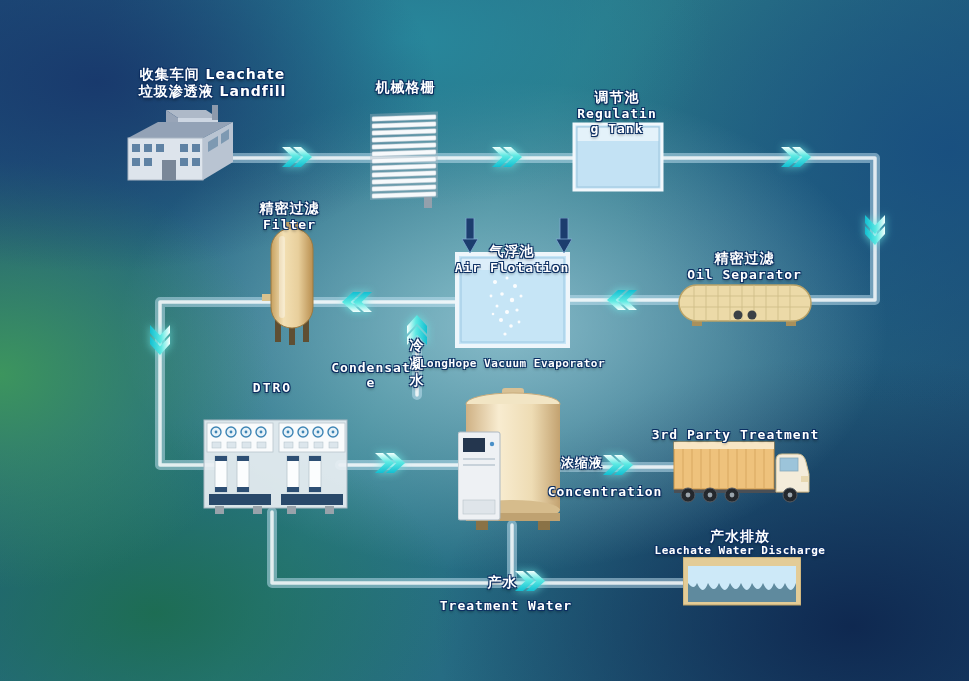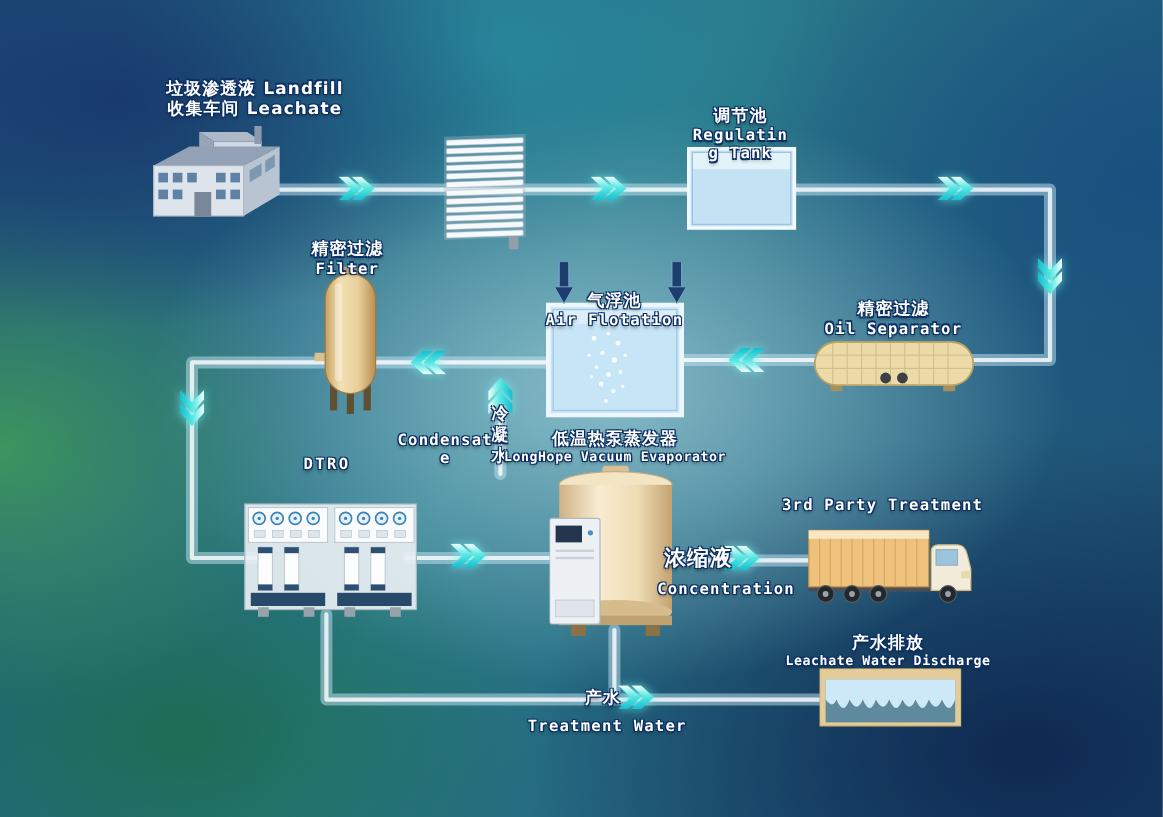--- a/index.html
+++ b/index.html
@@ -34,21 +34,21 @@
   .dir-up{transform:rotate(-90deg);}
   .lbl{
     position:absolute;z-index:6;color:#fff;font-weight:bold;text-align:center;
     font-size:14px;line-height:1.18;letter-spacing:1px;
     text-shadow:-1px -1px 0 #0c2f63,1px -1px 0 #0c2f63,-1px 1px 0 #0c2f63,1px 1px 0 #0c2f63,0 2px 3px rgba(0,0,0,.45);
   }
   .en{font-family:"DejaVu Sans Mono","Liberation Mono",monospace;font-size:13px;letter-spacing:1px;}
   .en-sm{font-family:"DejaVu Sans Mono","Liberation Mono",monospace;font-size:11px;letter-spacing:0.5px;}
   .wrap{word-break:break-all;text-align:center;}
   .vert{word-break:break-all;line-height:1.25;}
-  .gap8{margin-top:9px;}
+  .gap8{margin-top:22px;}
 </style>
 </head>
 <body>
 
 <div class="bg"></div>
 
 <svg class="pipes" width="969" height="681" viewBox="0 0 969 681">
   <g fill="none" stroke-linecap="round" stroke-linejoin="round">
     <path d="M215 158 H875 V300 H795 M700 300 H560 M458 302 H160 V465 H215 M340 465 H475 M552 467 H688 M417 395 V340 M512 525 V583 M272 512 V583 M272 583 H695" stroke="rgba(195,228,244,0.5)" stroke-width="10"></path>
     <path d="M215 158 H875 V300 H795 M700 300 H560 M458 302 H160 V465 H215 M340 465 H475 M552 467 H688 M417 395 V340 M512 525 V583 M272 512 V583 M272 583 H695" stroke="rgba(255,255,255,0.8)" stroke-width="3.5"></path>
@@ -337,25 +337,26 @@
 <div class="chev" style="left:603px;top:455px">
     <i></i>
     <i></i>
   </div>
 <div class="chev" style="left:515px;top:571px">
     <i></i>
     <i></i>
   </div>
 
 <div class="lbl" style="left:105px;top:66px;width:215px">
+  <div>收集车间 Leachate</div>
   <div>垃圾渗透液 Landfill</div>
-  <div>收集车间 Leachate</div>
 </div>
 
 <div class="lbl" style="left:318px;top:79px;width:175px">
+  <div>机械格栅</div>
 </div>
 
 <div class="lbl" style="left:553px;top:89px;width:128px">
   <div>调节池</div>
   <div class="en">Regulatin</div>
   <div class="en">g Tank</div>
 </div>
 
 <div class="lbl" style="left:662px;top:250px;width:165px">
   <div>精密过滤</div>
@@ -369,31 +370,30 @@
 
 <div class="lbl" style="left:232px;top:200px;width:115px">
   <div>精密过滤</div>
   <div class="en">Filter</div>
 </div>
 
 <div class="lbl en wrap" style="left:330px;top:360px;width:82px">Condensate</div>
 <div class="lbl vert" style="left:409px;top:337px;width:16px">冷凝水</div>
 
 <div class="lbl" style="left:410px;top:358px;width:205px">
-  <div>低温热泵蒸发器</div>
   <div class="en-sm">LongHope Vacuum Evaporator</div>
 </div>
 
 <div class="lbl en" style="left:230px;top:380px;width:85px;letter-spacing:2px">DTRO</div>
 
 <div class="lbl" style="left:648px;top:405px;width:175px">
   <div class="en gap8">3rd Party Treatment</div>
 </div>
 
-<div class="lbl" style="left:552px;top:455px;width:60px;font-size:18px">浓缩液</div>
+<div class="lbl" style="left:552px;top:455px;width:60px;font-size:13px">浓缩液</div>
 <div class="lbl en" style="left:540px;top:484px;width:130px">Concentration</div>
 
 <div class="lbl" style="left:645px;top:528px;width:190px">
   <div>产水排放</div>
   <div class="en-sm">Leachate Water Discharge</div>
 </div>
 
 <div class="lbl" style="left:475px;top:574px;width:55px">产水</div>
 <div class="lbl en" style="left:436px;top:598px;width:140px">Treatment Water</div>
 

